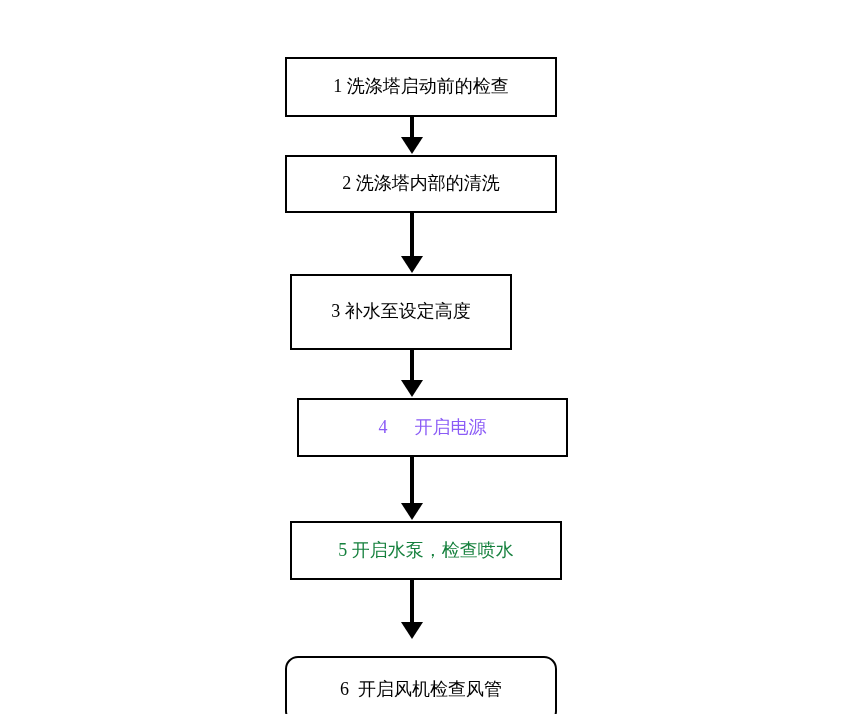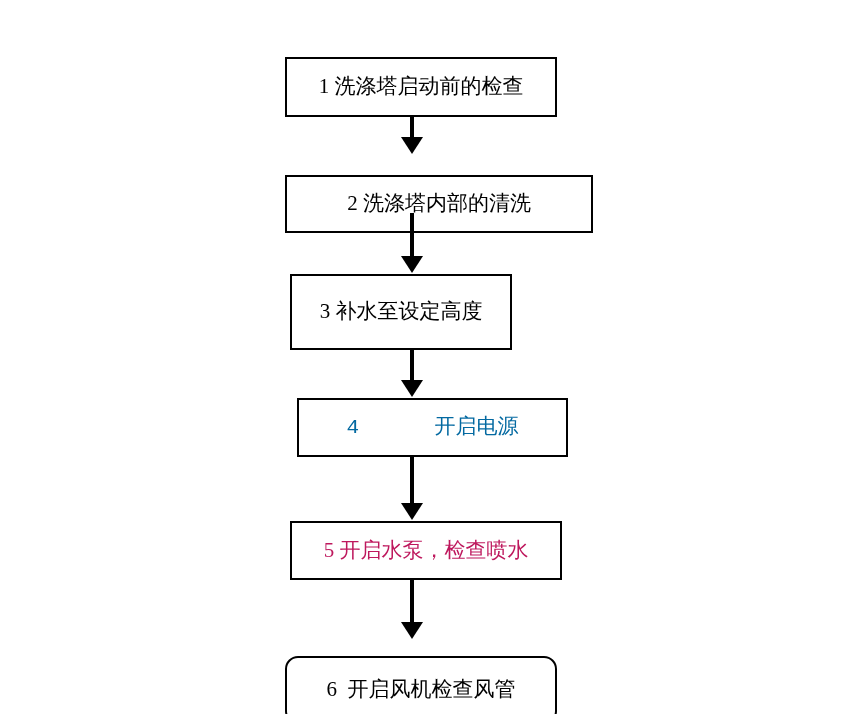--- a/index.html
+++ b/index.html
@@ -36,21 +36,21 @@
   .flow-node {
     position: absolute;
     box-sizing: border-box;
     border: 2px solid #000000;
     background: #ffffff;
     display: flex;
     align-items: center;
     justify-content: center;
   }
   .flow-node-label {
-    font-size: 21px;
+    font-size: 18px;
     line-height: 1.2;
     white-space: pre;
     color: #000000;
   }
   .flow-arrow {
     position: absolute;
     width: 22px;
   }
   .flow-arrow .stem {
     position: absolute;
@@ -71,31 +71,31 @@
   }
 </style>
 </head>
 <body>
 
 <div class="page">
   <div class="flowchart">
       <div class="flow-node" style="left: 285px; top: 57px; width: 272px; height: 60px; border-color: rgb(0, 0, 0);">
         <span class="flow-node-label" style="color: rgb(0, 0, 0);">1 洗涤塔启动前的检查</span>
       </div>
-      <div class="flow-node" style="left: 285px; top: 155px; width: 308px; height: 58px; border-color: rgb(0, 0, 0); margin-top: 20px;">
+      <div class="flow-node" style="left: 285px; top: 155px; width: 272px; height: 58px; border-color: rgb(0, 0, 0);">
         <span class="flow-node-label" style="color: rgb(0, 0, 0);">2 洗涤塔内部的清洗</span>
       </div>
       <div class="flow-node" style="left: 290px; top: 274px; width: 222px; height: 76px; border-color: rgb(0, 0, 0);">
         <span class="flow-node-label" style="color: rgb(0, 0, 0);">3 补水至设定高度</span>
       </div>
       <div class="flow-node" style="left: 297px; top: 398px; width: 271px; height: 59px; border-color: rgb(0, 0, 0);">
-        <span class="flow-node-label" style="color: #0369a1; font-family: Liberation Mono, monospace;">4      开启电源</span>
+        <span class="flow-node-label" style="color: #8b5cf6;">4      开启电源</span>
       </div>
       <div class="flow-node" style="left: 290px; top: 521px; width: 272px; height: 59px; border-color: rgb(0, 0, 0);">
-        <span class="flow-node-label" style="color: #be185d;">5 开启水泵，检查喷水</span>
+        <span class="flow-node-label" style="color: #15803d;">5 开启水泵，检查喷水</span>
       </div>
       <div class="flow-node" style="left: 285px; top: 656px; width: 272px; height: 68px; border-color: rgb(0, 0, 0); border-radius: 13px;">
         <span class="flow-node-label" style="color: rgb(0, 0, 0);">6  开启风机检查风管</span>
       </div>
       <div class="flow-arrow" style="left: 401px; top: 117px; height: 37px;">
         <div class="stem" style="height: 22px; background: rgb(0, 0, 0);"></div>
         <div class="head" style="border-top-color: rgb(0, 0, 0);"></div>
       </div>
       <div class="flow-arrow" style="left: 401px; top: 213px; height: 60px;">
         <div class="stem" style="height: 45px; background: rgb(0, 0, 0);"></div>

